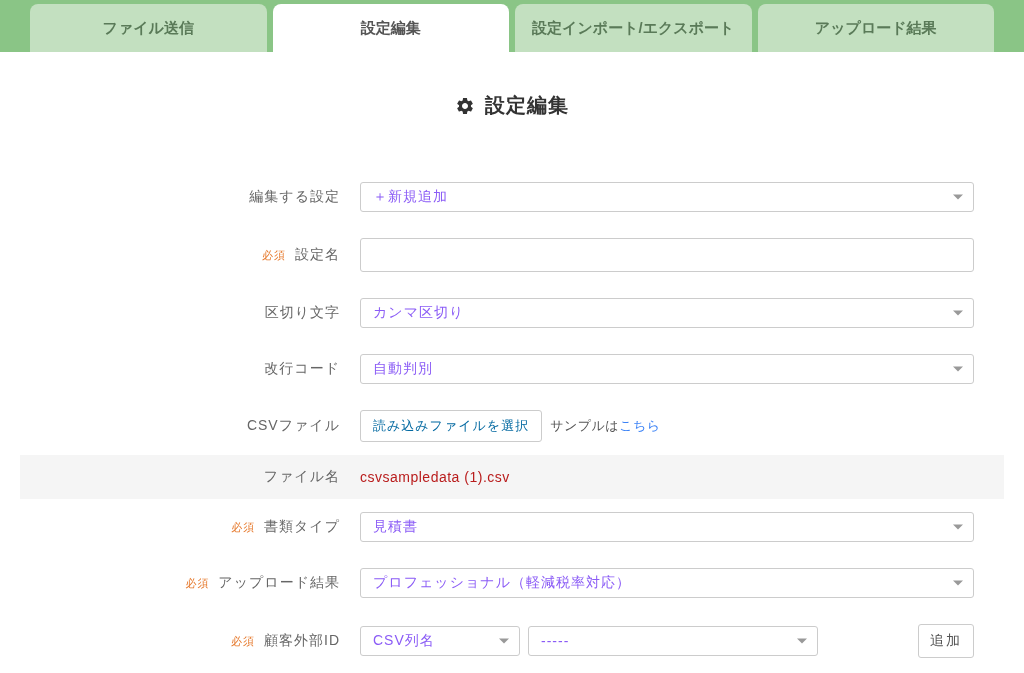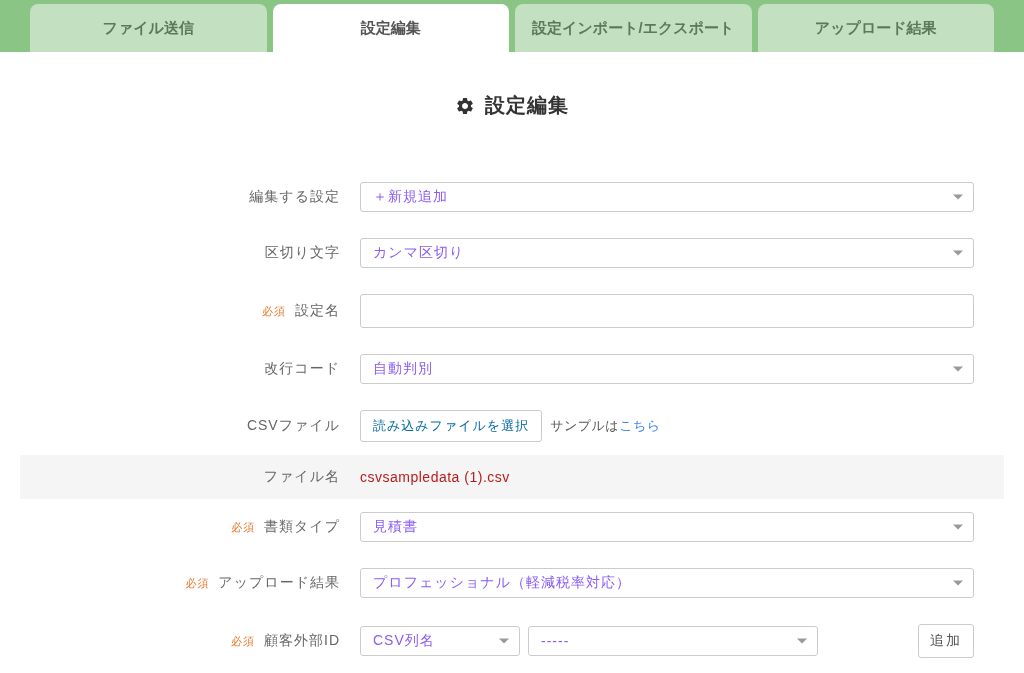--- a/index.html
+++ b/index.html
@@ -200,40 +200,40 @@
     <div class="label-col">編集する設定</div>
     <div class="input-col">
       <div class="select-box">
         <span>＋新規追加</span>
         <span class="caret"></span>
       </div>
     </div>
   </div>
 
   <div class="form-row">
-    <div class="label-col">区切り文字</div>
-    <div class="input-col">
-      <div class="select-box">
-        <span>カンマ区切り</span>
-        <span class="caret"></span>
-      </div>
-    </div>
-  </div>
-
-  <div class="form-row">
     <div class="label-col">
       <span class="required">必須</span>
       <span>設定名</span>
     </div>
     <div class="input-col">
       <input type="text" class="text-input" value="" style="">
     </div>
   </div>
 
   <div class="form-row">
+    <div class="label-col">区切り文字</div>
+    <div class="input-col">
+      <div class="select-box">
+        <span>カンマ区切り</span>
+        <span class="caret"></span>
+      </div>
+    </div>
+  </div>
+
+  <div class="form-row">
     <div class="label-col">改行コード</div>
     <div class="input-col">
       <div class="select-box">
         <span>自動判別</span>
         <span class="caret"></span>
       </div>
     </div>
   </div>
 
   <div class="form-row">

